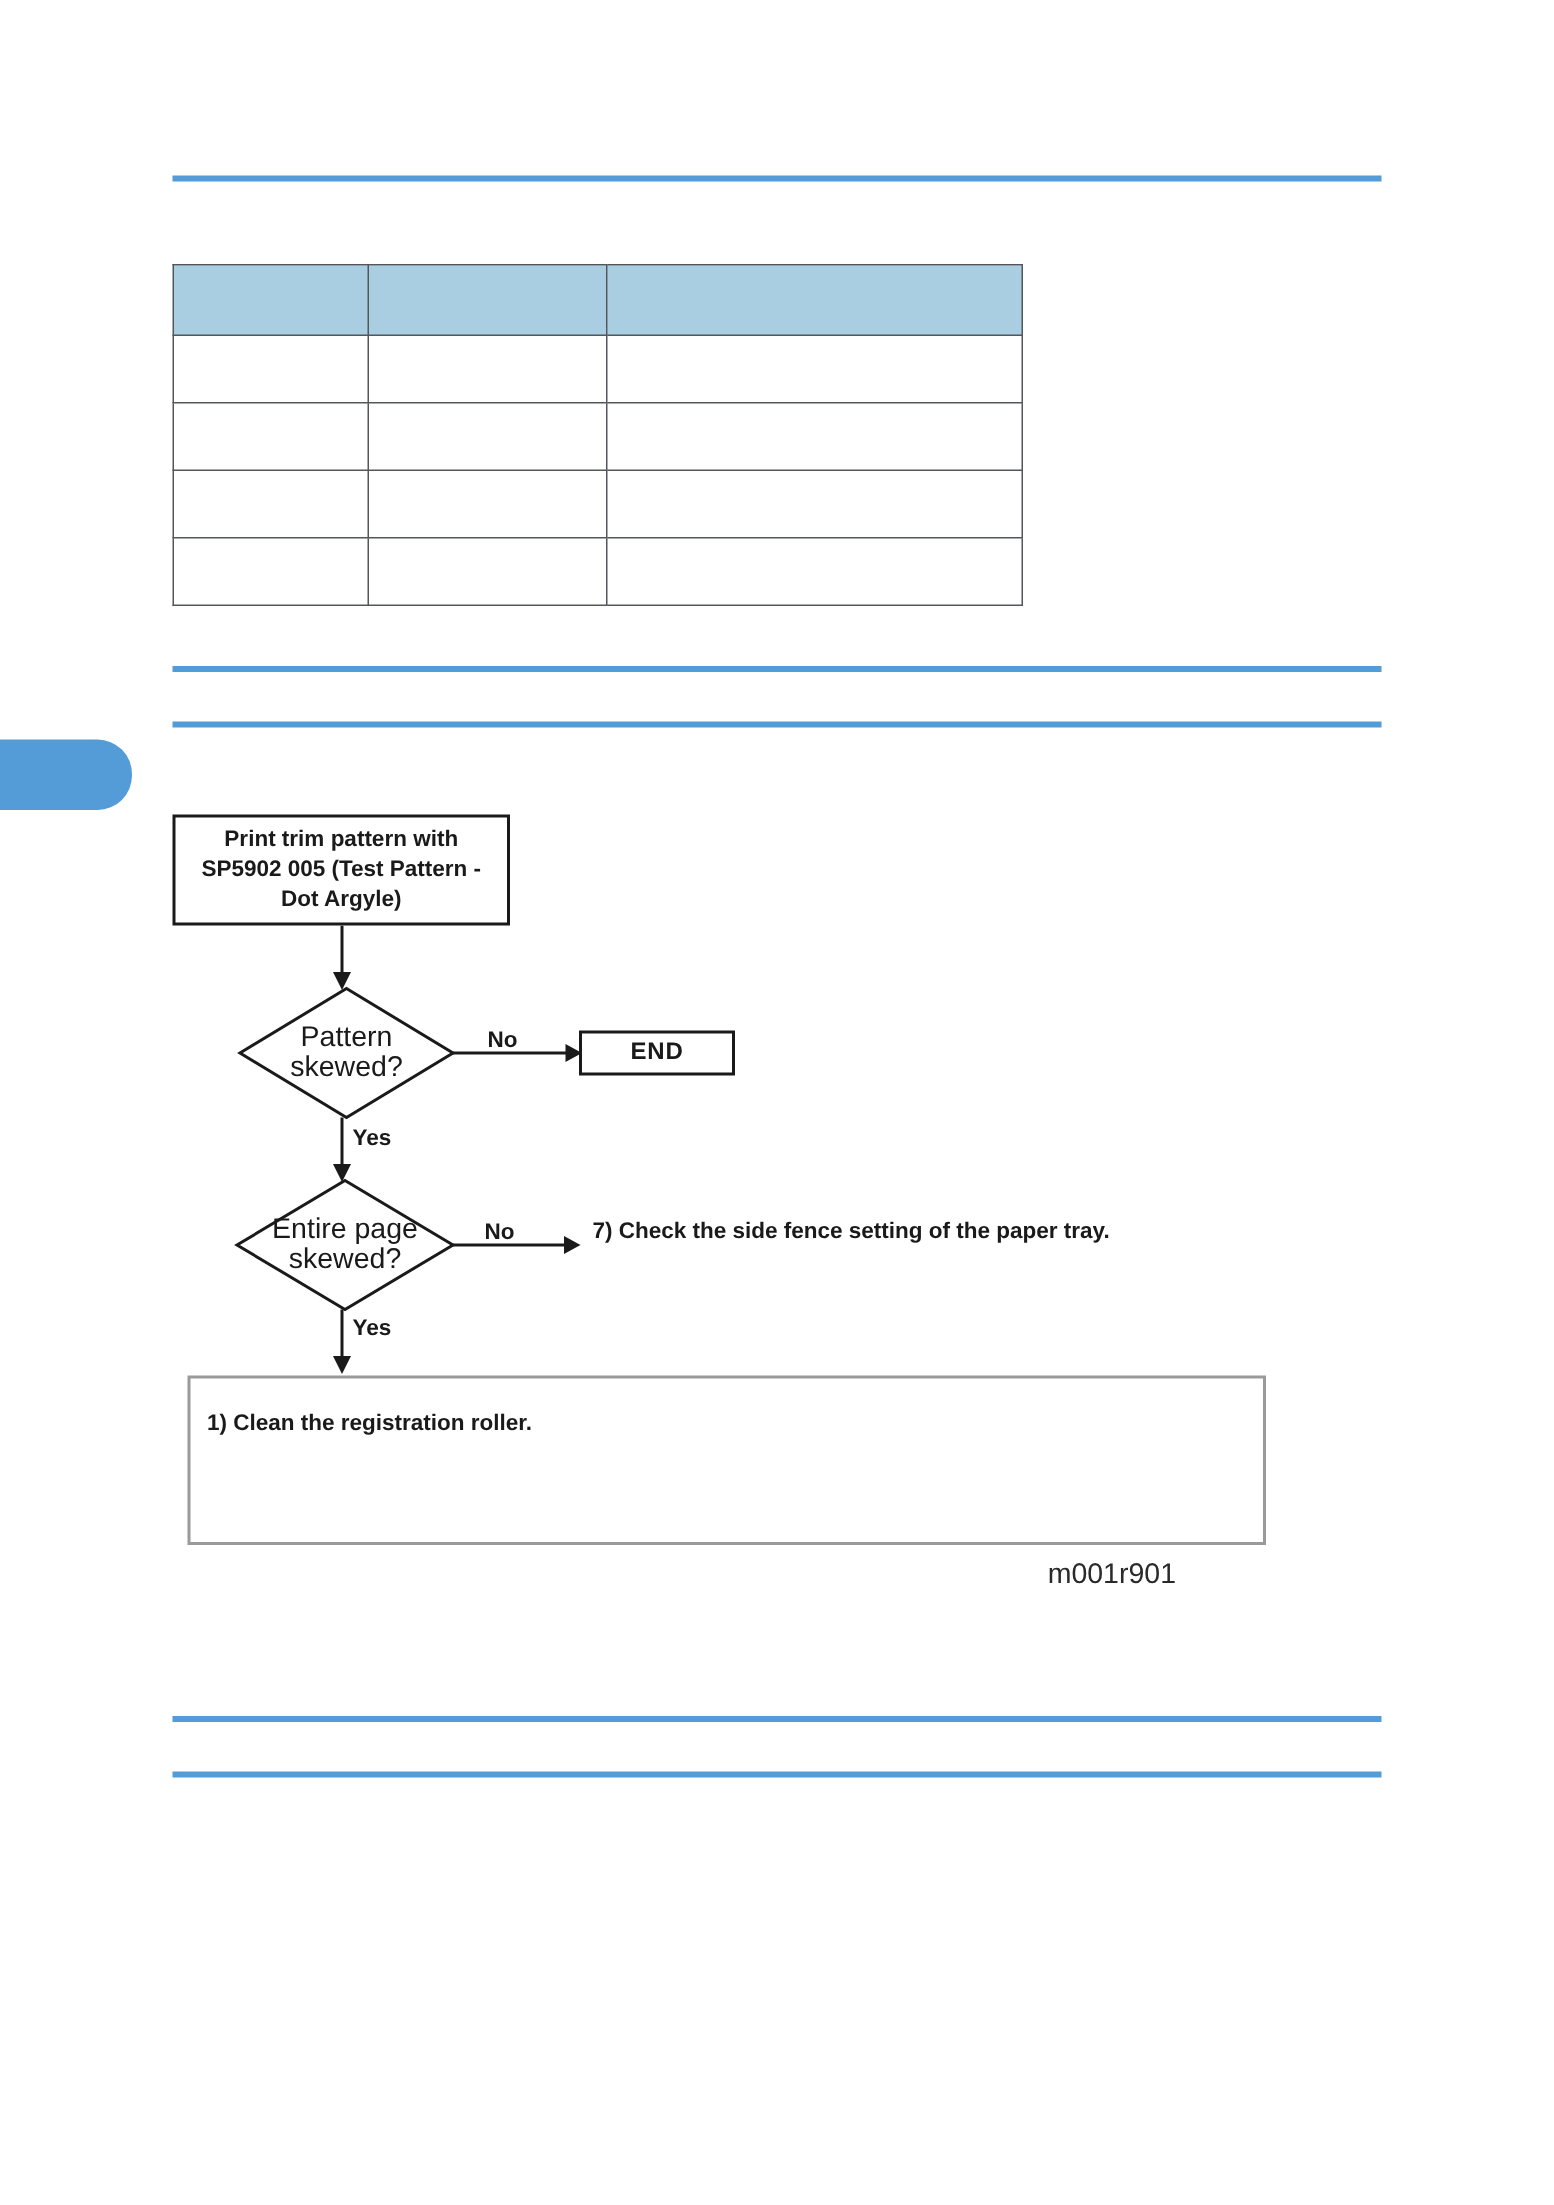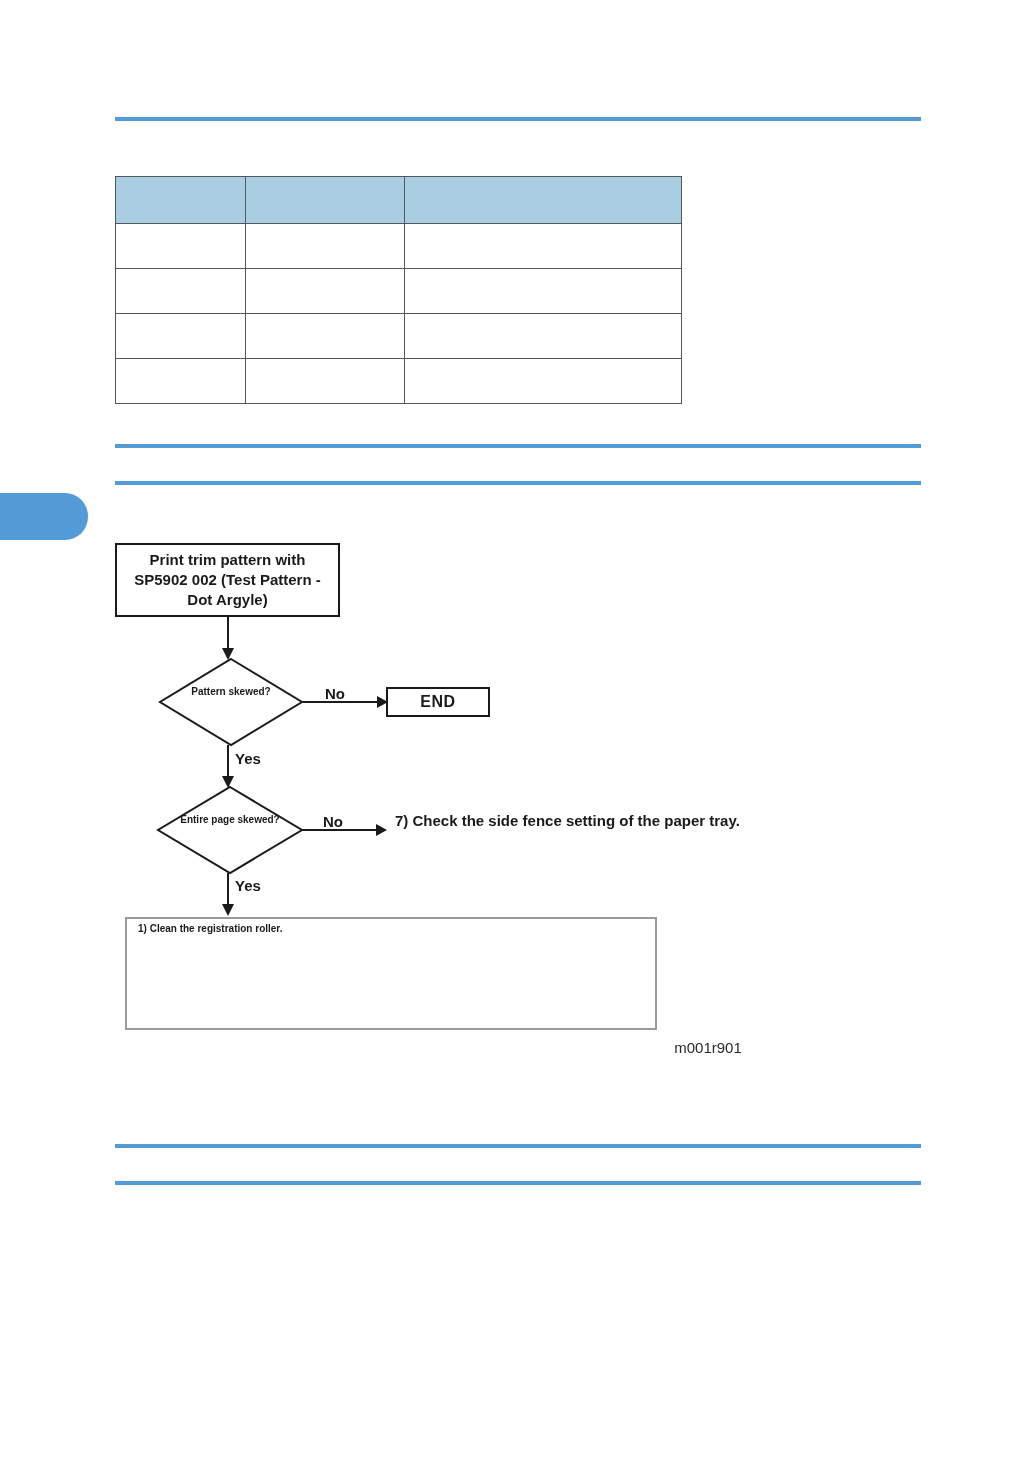--- a/index.html
+++ b/index.html
@@ -44,43 +44,43 @@
     left:115px;top:543px;width:225px;height:74px;
     display:flex;align-items:center;justify-content:center;
     text-align:center;line-height:20px;padding:0 8px;
   }
   .end-box{
     left:386px;top:687px;width:104px;height:30px;
     display:flex;align-items:center;justify-content:center;font-size:16px;letter-spacing:.5px;
   }
   .diamond-label{
     position:absolute;width:120px;text-align:center;
-    font-weight:700;font-size:10px;line-height:20px;
+    font-weight:400;font-size:19px;line-height:20px;
   }
   .d1-label{left:171px;top:682px;}
   .d2-label{left:170px;top:810px;}
   .branch-label{position:absolute;font-weight:700;font-size:15px;}
   .no1{left:325px;top:685px;}
   .yes1{left:235px;top:750px;}
   .no2{left:323px;top:813px;}
   .yes2{left:235px;top:877px;}
   .no-branch{
     position:absolute;left:395px;top:810px;
     font-weight:700;font-size:15px;line-height:21px;white-space:nowrap;
   }
   .action-box{
-    position:absolute;left:125px;top:917px;width:532px;height:113px;
+    position:absolute;left:125px;top:917px;width:719px;height:113px;
     background:#ffffff;border:2px solid var(--action-box-border,#9a9a9a);
-    box-sizing:border-box;padding:0 11px 0 11px;
-    font-weight:700;font-size:10px;line-height:19.5px;
+    box-sizing:border-box;padding:20px 11px 0 11px;
+    font-weight:700;font-size:15px;line-height:19.5px;
   }
   .hang{padding-left:21px;text-indent:-21px;}
   .figure-code{
-    position:absolute;left:660px;top:1039px;width:96px;text-align:center;
-    font-size:15px;color:var(--caption,#2a2a2a);
+    position:absolute;left:688px;top:1039px;width:96px;text-align:right;
+    font-size:19px;color:var(--caption,#2a2a2a);
   }
 </style>
 </head>
 <body>
 
 <div class="page">
 
   <div class="rule rule-top"></div>
 
   <table class="spec-table">
@@ -132,21 +132,21 @@
     <polygon class="head" points="377,696 377,708 388,702"></polygon>
     <line x1="228" y1="745" x2="228" y2="778"></line>
     <polygon class="head" points="222,776 234,776 228,788"></polygon>
     <polygon class="diamond" points="230,787 302,830 230,873 158,830"></polygon>
     <line x1="302" y1="830" x2="377" y2="830"></line>
     <polygon class="head" points="376,824 376,836 387,830"></polygon>
     <line x1="228" y1="873" x2="228" y2="906"></line>
     <polygon class="head" points="222,904 234,904 228,916"></polygon>
   </svg>
 
-  <div class="flow-box start-box">Print trim pattern with SP5902 002 (Test Pattern - Dot Argyle)</div>
+  <div class="flow-box start-box">Print trim pattern with SP5902 005 (Test Pattern - Dot Argyle)</div>
 
   <div class="diamond-label d1-label">Pattern skewed?</div>
   <div class="branch-label no1">No</div>
   <div class="flow-box end-box">END</div>
   <div class="branch-label yes1">Yes</div>
 
   <div class="diamond-label d2-label">Entire page skewed?</div>
   <div class="branch-label no2">No</div>
   <div class="branch-label yes2">Yes</div>
 

